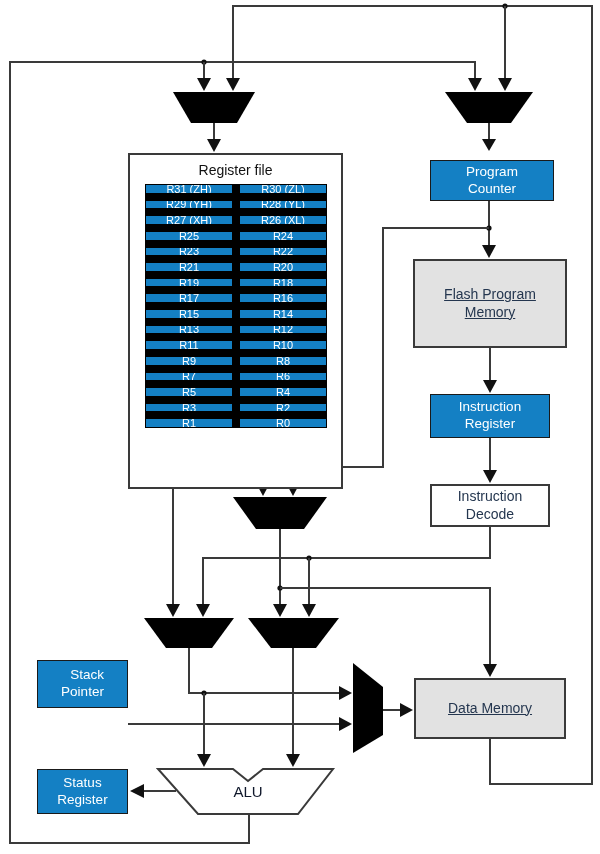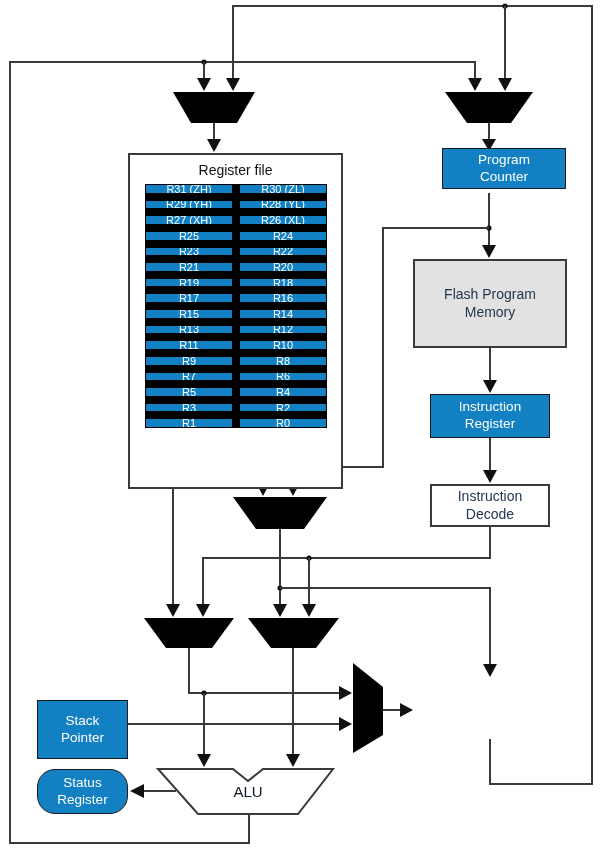--- a/index.html
+++ b/index.html
@@ -30,20 +30,21 @@
     background: #1480c4;
     border: 1px solid #1a1a1a;
     color: #ffffff;
     font-size: 13.5px;
   }
   .node.gray {
     background: #e2e2e2;
     border: 2px solid #3a3a3a;
     color: #24364f;
     font-size: 14px;
+    text-decoration: underline;
   }
   .node.white {
     background: #ffffff;
     border: 2px solid #3a3a3a;
     color: #24364f;
     font-size: 14px;
   }
   #register-file {
     position: absolute;
     left: 128px; top: 153px;
@@ -229,34 +230,35 @@
         <div class="reg-cell">R6</div>
         <div class="reg-cell">R5</div>
         <div class="reg-cell">R4</div>
         <div class="reg-cell">R3</div>
         <div class="reg-cell">R2</div>
         <div class="reg-cell">R1</div>
         <div class="reg-cell">R0</div>
       </div>
   </div>
 
-  <div class="node blue" style="left:430px; top:148px; width:124px; height:41px;margin-left:12px;">Program
+  <div class="node blue" style="left:430px; top:160px; width:124px; height:41px;">Program
 Counter</div>
 
   <div class="node gray" style="left:413px; top:259px; width:154px; height:89px;">Flash Program
 Memory</div>
 
   <div class="node blue" style="left:430px; top:394px; width:120px; height:44px;">Instruction
 Register</div>
 
   <div class="node white" style="left:430px; top:484px; width:120px; height:43px;">Instruction
 Decode</div>
 
-
-  <div class="node blue" style="left:37px; top:700px; width:91px; height:59px;">Stack
+  <div class="node gray" style="left:414px; top:678px; width:152px; height:61px;">Data Memory</div>
+
+  <div class="node blue" style="left:37px; top:660px; width:91px; height:48px;text-align:right;">Stack
 Pointer</div>
 
-  <div class="node blue" style="left:37px; top:769px; width:91px; height:45px;border-radius:18px;">Status
+  <div class="node blue" style="left:37px; top:769px; width:91px; height:45px;">Status
 Register</div>
 
   <div id="alu-label">ALU</div>
 
 </div>
 
 </body></html>

